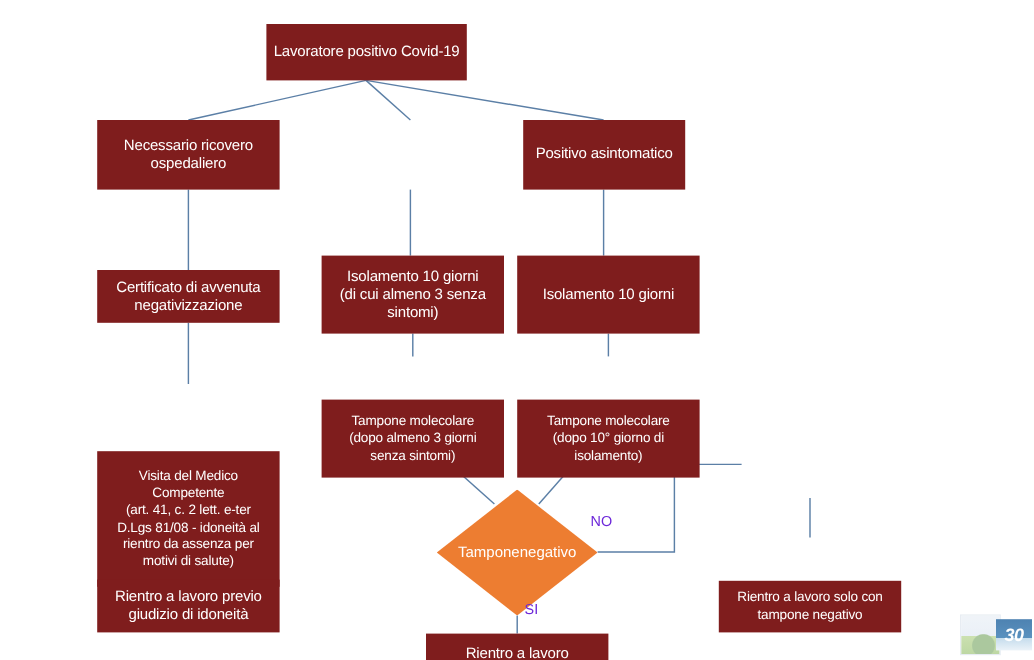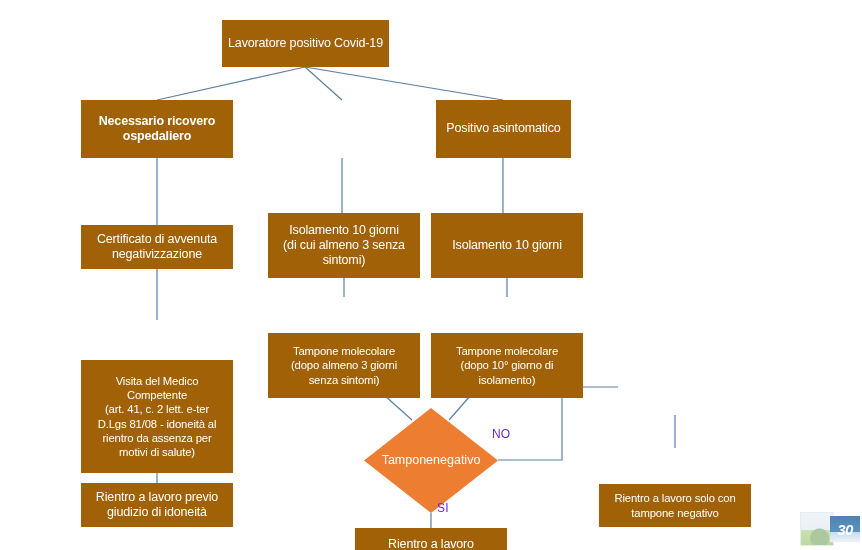--- a/index.html
+++ b/index.html
@@ -21,21 +21,21 @@
     position: absolute;
     left: 0;
     top: 0;
     width: 862px;
     height: 550px;
     pointer-events: none;
   }
   .node {
     position: absolute;
     box-sizing: border-box;
-    background: #a16207;
+    background: #7f1d1d;
     color: #ffffff;
     display: flex;
     align-items: center;
     justify-content: center;
     text-align: center;
     line-height: 1.22;
     font-size: 12.5px;
     padding: 17px 6px;
     z-index: 2;
     white-space: pre-line;
@@ -142,30 +142,30 @@
 
       <path d="M 498 460 L 562 460 L 562 387 L 618 387"></path>
 
       <path d="M 675 415 L 675 448"></path>
 
       <path d="M 431 513 L 431 528"></path>
     </g>
   </svg>
 
   <div class="node" style="left: 222px; top: 20px; width: 167px; height: 47px;">Lavoratore positivo Covid-19</div>
-  <div class="node" style="left: 81px; top: 100px; width: 152px; height: 58px; font-weight: bold;">Necessario ricovero
+  <div class="node" style="left: 81px; top: 100px; width: 152px; height: 58px;">Necessario ricovero
 ospedaliero</div>
   <div class="node" style="left: 436px; top: 100px; width: 135px; height: 58px;">Positivo asintomatico</div>
   <div class="node" style="left: 81px; top: 225px; width: 152px; height: 44px;">Certificato di avvenuta
 negativizzazione</div>
   <div class="node" style="left: 268px; top: 213px; width: 152px; height: 65px;">Isolamento 10 giorni
 (di cui almeno 3 senza
 sintomi)</div>
   <div class="node" style="left: 431px; top: 213px; width: 152px; height: 65px;">Isolamento 10 giorni</div>
-  <div class="node small" style="left: 81px; top: 324px; width: 152px; height: 113px;">Visita del Medico
+  <div class="node small" style="left: 81px; top: 340px; width: 152px; height: 113px;">Visita del Medico
 Competente
 (art. 41, c. 2 lett. e-ter
 D.Lgs 81/08 - idoneità al
 rientro da assenza per
 motivi di salute)</div>
   <div class="node small" style="left: 268px; top: 297px; width: 152px; height: 65px;">Tampone molecolare
 (dopo almeno 3 giorni
 senza sintomi)</div>
   <div class="node small" style="left: 431px; top: 297px; width: 152px; height: 65px;">Tampone molecolare
 (dopo 10° giorno di

